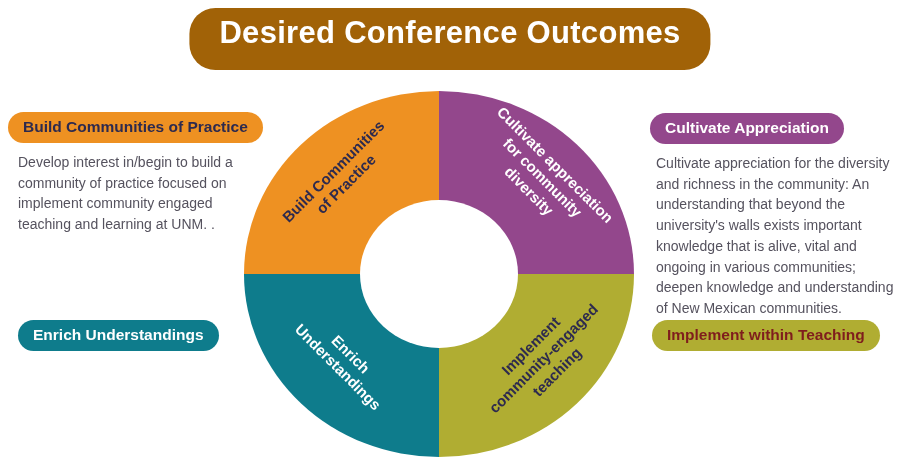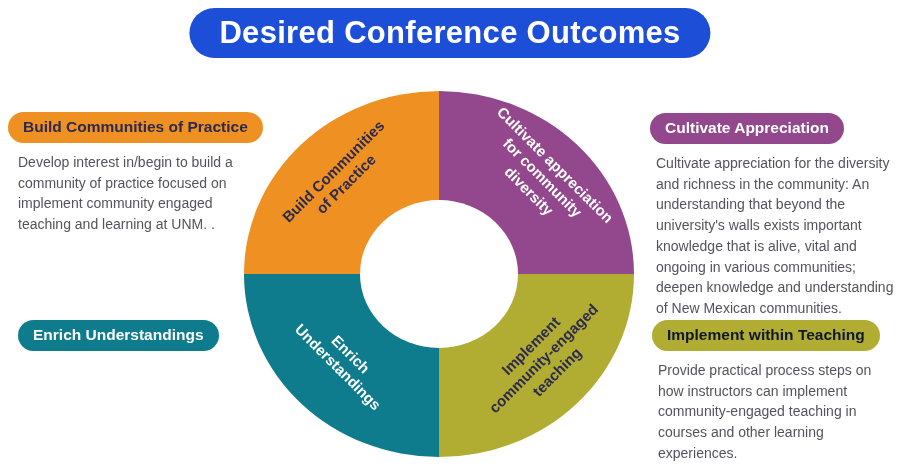--- a/index.html
+++ b/index.html
@@ -3,38 +3,38 @@
 <meta charset="utf-8">
 <style>
   html,body{margin:0;padding:0;background:#ffffff;}
   .canvas{
     position:relative;width:900px;height:474px;background:#ffffff;
     font-family:"Liberation Sans","DejaVu Sans",sans-serif;overflow:hidden;
   }
   
   .title-banner{
     position:absolute;top:8px;left:50%;transform:translateX(-50%);
-    background:#1d4ed8;color:#ffffff;border-radius:26px;
-    padding:7px 30px 7px 30px;white-space:nowrap;
+    background:#a16207;color:#ffffff;border-radius:26px;
+    padding:7px 30px 19px 30px;white-space:nowrap;
   }
   .title-banner span{font-size:31px;font-weight:bold;letter-spacing:.3px;}
   
   .panel{position:absolute;}
   .panel-0{left:8px;top:112px;width:262px;}
   .panel-1{left:18px;top:320px;width:252px;}
   .panel-2{left:650px;top:113px;width:245px;}
   .panel-3{left:652px;top:320px;width:245px;}
   .pill{
     display:inline-block;border-radius:18px;padding:6px 15px 7px 15px;
     font-size:15.5px;font-weight:bold;white-space:nowrap;
   }
   .pill-orange{background:#EE9122;color:#2D2A4E;}
   .pill-teal{background:#0E7C8C;color:#ffffff;}
   .pill-purple{background:#93478C;color:#ffffff;}
-  .pill-olive{background:#B0AD32;color:#0f172a;}
+  .pill-olive{background:#B0AD32;color:#7f1d1d;}
   .panel p{
     margin:9px 0 0 10px;width:228px;
     font-size:14px;line-height:1.48;color:#55525E;
   }
   .panel-2 p,.panel-3 p{margin-left:6px;width:238px;}
   
   .donut{
     position:absolute;left:244px;top:91px;width:390px;height:366px;
     border-radius:50%;
     background:conic-gradient(#93478C 0deg 90deg,#B0AD32 90deg 180deg,#0E7C8C 180deg 270deg,#EE9122 270deg 360deg);
@@ -74,21 +74,20 @@
     <div class="pill pill-teal">Enrich Understandings</div>
   </div>
 
   <div class="panel panel-2">
     <div class="pill pill-purple">Cultivate Appreciation</div>
     <p>Cultivate appreciation for the diversity and richness in the community: An understanding that beyond the university's walls exists important knowledge that is alive, vital and ongoing in various communities; deepen knowledge and understanding of New Mexican communities.</p>
   </div>
 
   <div class="panel panel-3">
     <div class="pill pill-olive">Implement within Teaching</div>
-    <p>Provide practical process steps on how instructors can implement community-engaged teaching in courses and other learning experiences.</p>
   </div>
 
   <div class="donut">
     <div class="donut-hole"></div>
 
     <div class="seg-label seg-orange">
       <span>Build Communities
 of Practice</span>
     </div>
     <div class="seg-label seg-purple">

